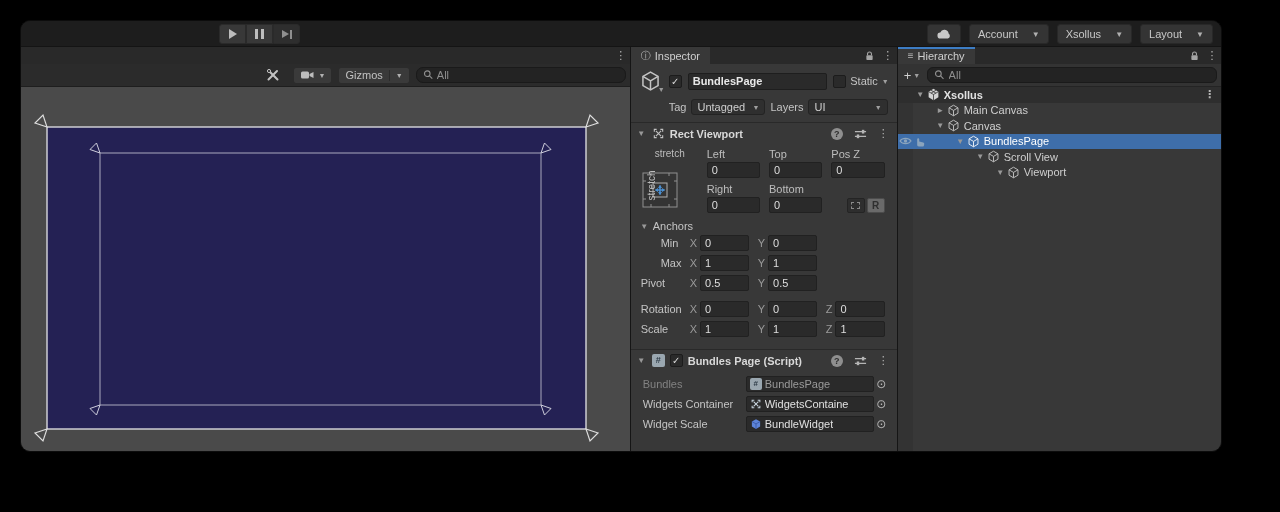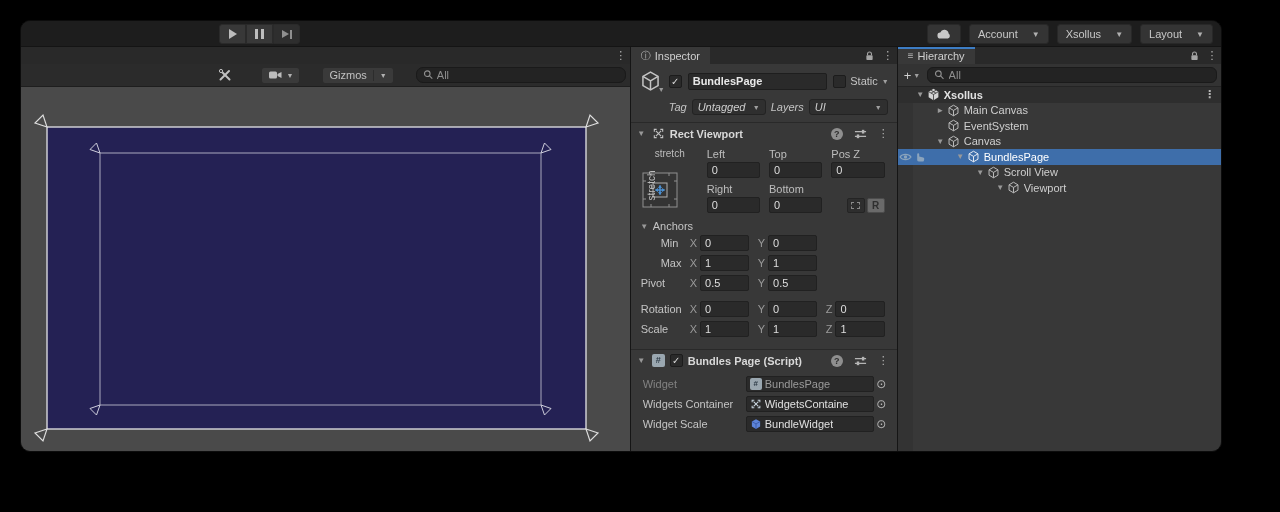--- a/index.html
+++ b/index.html
@@ -31,39 +31,39 @@
   .panel { display:flex; flex-direction:column; }
   .tabbar { height:17px; background:#292929; display:flex; align-items:stretch; position:relative; flex:none; }
   .tab { background:#383838; color:#cfcfcf; font-size:11px; display:flex; align-items:center; gap:4px; padding:0 10px; position:relative; }
   .tab.focused::before { content:""; position:absolute; left:0; top:0; right:0; height:2px; background:var(--accent); }
   .tab-icn { font-size:10px; color:#b5b5b5; }
   .tabbar .spacer { flex:1; }
   .barico { width:18px; display:flex; align-items:center; justify-content:center; color:#b5b5b5; font-size:11px; }
   .kebab { font-size:11px; color:#b5b5b5; letter-spacing:0; }
   
   #scene-panel { width:610px; }
-  .scenebar { height:23px; background:#2b2b2b; border-bottom:1px solid #1e1e1e; display:flex; align-items:center; justify-content:flex-end; gap:22px; padding:0 2px 0 16px; flex:none; }
+  .scenebar { height:23px; background:#2b2b2b; border-bottom:1px solid #1e1e1e; display:flex; align-items:center; justify-content:flex-end; gap:6px; padding:0 2px 0 16px; flex:none; }
   .sbtn { height:17px; background:#3a3a3a; border:1px solid #2b2b2b; border-radius:3px; color:#c2c2c2; font-size:11px; display:flex; align-items:center; gap:4px; padding:0 6px; }
   .sbtn .sep { width:1px; height:11px; background:#2c2c2c; margin:0 2px; }
   .searchbox { width:210px; height:16px; background:#232323; border:1px solid #1a1a1a; border-radius:7px; display:flex; align-items:center; gap:3px; padding:0 6px; margin-right:2px; }
   .searchbox input { background:transparent; border:none; outline:none; color:#8f8f8f; font-size:11px; width:100%; }
   .scene-content { flex:1; background:var(--scene-bg); position:relative; }
   .scene-content svg { position:absolute; inset:0; }
   
   #inspector-panel { width:266px; background:#383838; }
   .insp-body { flex:1; overflow:hidden; font-size:11px; color:#c4c4c4; }
   .go-header { padding:6px 8px 7px 8px; }
   .go-row1 { display:flex; align-items:center; gap:6px; }
   .go-cube { position:relative; width:24px; height:22px; flex:none; }
   .go-cube .mini-caret { position:absolute; right:-2px; bottom:-1px; font-size:7px; color:#9a9a9a; }
   .checkbox { width:13px; height:13px; background:#2a2a2a; border:1px solid #1c1c1c; border-radius:2px; color:#d8d8d8; font-size:10px; line-height:11px; text-align:center; flex:none; }
   .checkbox.empty { color:transparent; }
   .namefield { flex:1; height:17px; background:#2a2a2a; border:1px solid #1e1e1e; border-radius:2px; color:#e8e8e8; font-weight:bold; font-size:11px; padding:0 4px; outline:none; min-width:0; }
   .static-wrap { display:flex; align-items:center; gap:4px; flex:none; color:#c4c4c4; }
-  .go-row2 { display:flex; align-items:center; gap:5px; margin:7px 0 0 30px;font-style:italic; }
+  .go-row2 { display:flex; align-items:center; gap:5px; margin:7px 0 0 30px; }
   .mini-dd { height:16px; background:#2f2f2f; border:1px solid #232323; border-radius:3px; color:#cfcfcf; display:flex; align-items:center; justify-content:space-between; gap:6px; padding:0 5px; font-size:11px; }
   .dd-tag { width:74px; } .dd-layer { flex:1; margin-right:1px; }
   .comp-head { height:22px; display:flex; align-items:center; gap:5px; padding:0 8px 0 5px; border-top:1px solid #292929; background:#383838; }
   .fold { color:#999; font-size:8px; width:11px; text-align:center; flex:none; }
   .comp-title { font-weight:bold; color:#d8d8d8; flex:1; white-space:nowrap; overflow:hidden; }
   .hicn { display:flex; align-items:center; justify-content:center; flex:none; }
   .help-circ { width:12px; height:12px; border-radius:50%; background:#8f8f8f; color:#2e2e2e; font-size:9px; font-weight:bold; text-align:center; line-height:12px; }
   
   .rt-body { padding:4px 12px 8px 10px; }
   .rt-top { display:flex; gap:8px; }
@@ -441,21 +441,21 @@
             <svg width="13" height="12" viewBox="0 0 14 12">
                 <path d="M1 3.5 H13 M1 8.5 H13" stroke="#b5b5b5" stroke-width="1.2"></path>
                 <rect x="8.5" y="1.5" width="2.6" height="4" fill="#b5b5b5"></rect>
                 <rect x="3" y="6.5" width="2.6" height="4" fill="#b5b5b5"></rect>
               </svg>
           </span>
           <span class="hicn kebab" style="margin-left:6px">⋮</span>
         </div>
         <div id="script-rows" style="padding:3px 0 6px 0;">
             <div class="prop-row">
-              <span class="prop-label dim">Widget</span>
+              <span class="prop-label dim">Bundles</span>
               <div class="obj-field">
                 <span style="display: flex;">
                   <span class="script-icn" style="width:12px;height:12px;line-height:12px;font-size:8px;">#</span>
                 </span>
                 <span class="f-text dim">BundlesPage</span>
               </div>
               <span class="picker">⊙</span>
             </div>
             <div class="prop-row">
               <span class="prop-label">Widgets Container</span>
@@ -533,30 +533,20 @@
             <span class="fold">►</span>
             <span class="obj-icn">
               <svg width="13" height="13" viewBox="0 0 16 16">
                 <path d="M8 1.5 L13.5 4.7 V11.3 L8 14.5 L2.5 11.3 V4.7 Z" fill="none" stroke="#bdbdbd" stroke-width="1.2"></path>
                 <path d="M2.5 4.7 L8 7.9 L13.5 4.7 M8 7.9 V14.5" fill="none" stroke="#bdbdbd" stroke-width="1.2"></path>
               </svg>
             </span>
             <span class="lbl">Main Canvas</span>
           </div>
           <div class="h-row" style="padding-left: 36px;">
-            <span class="fold"></span>
-            <span class="obj-icn">
-              <svg width="13" height="13" viewBox="0 0 16 16">
-                <path d="M8 1.5 L13.5 4.7 V11.3 L8 14.5 L2.5 11.3 V4.7 Z" fill="none" stroke="#bdbdbd" stroke-width="1.2"></path>
-                <path d="M2.5 4.7 L8 7.9 L13.5 4.7 M8 7.9 V14.5" fill="none" stroke="#bdbdbd" stroke-width="1.2"></path>
-              </svg>
-            </span>
-            <span class="lbl">EventSystem</span>
-          </div>
-          <div class="h-row" style="padding-left: 36px;">
             <span class="fold">▼</span>
             <span class="obj-icn">
               <svg width="13" height="13" viewBox="0 0 16 16">
                 <path d="M8 1.5 L13.5 4.7 V11.3 L8 14.5 L2.5 11.3 V4.7 Z" fill="none" stroke="#bdbdbd" stroke-width="1.2"></path>
                 <path d="M2.5 4.7 L8 7.9 L13.5 4.7 M8 7.9 V14.5" fill="none" stroke="#bdbdbd" stroke-width="1.2"></path>
               </svg>
             </span>
             <span class="lbl">Canvas</span>
           </div>
           <div class="h-row selected" style="padding-left: 56px;">

